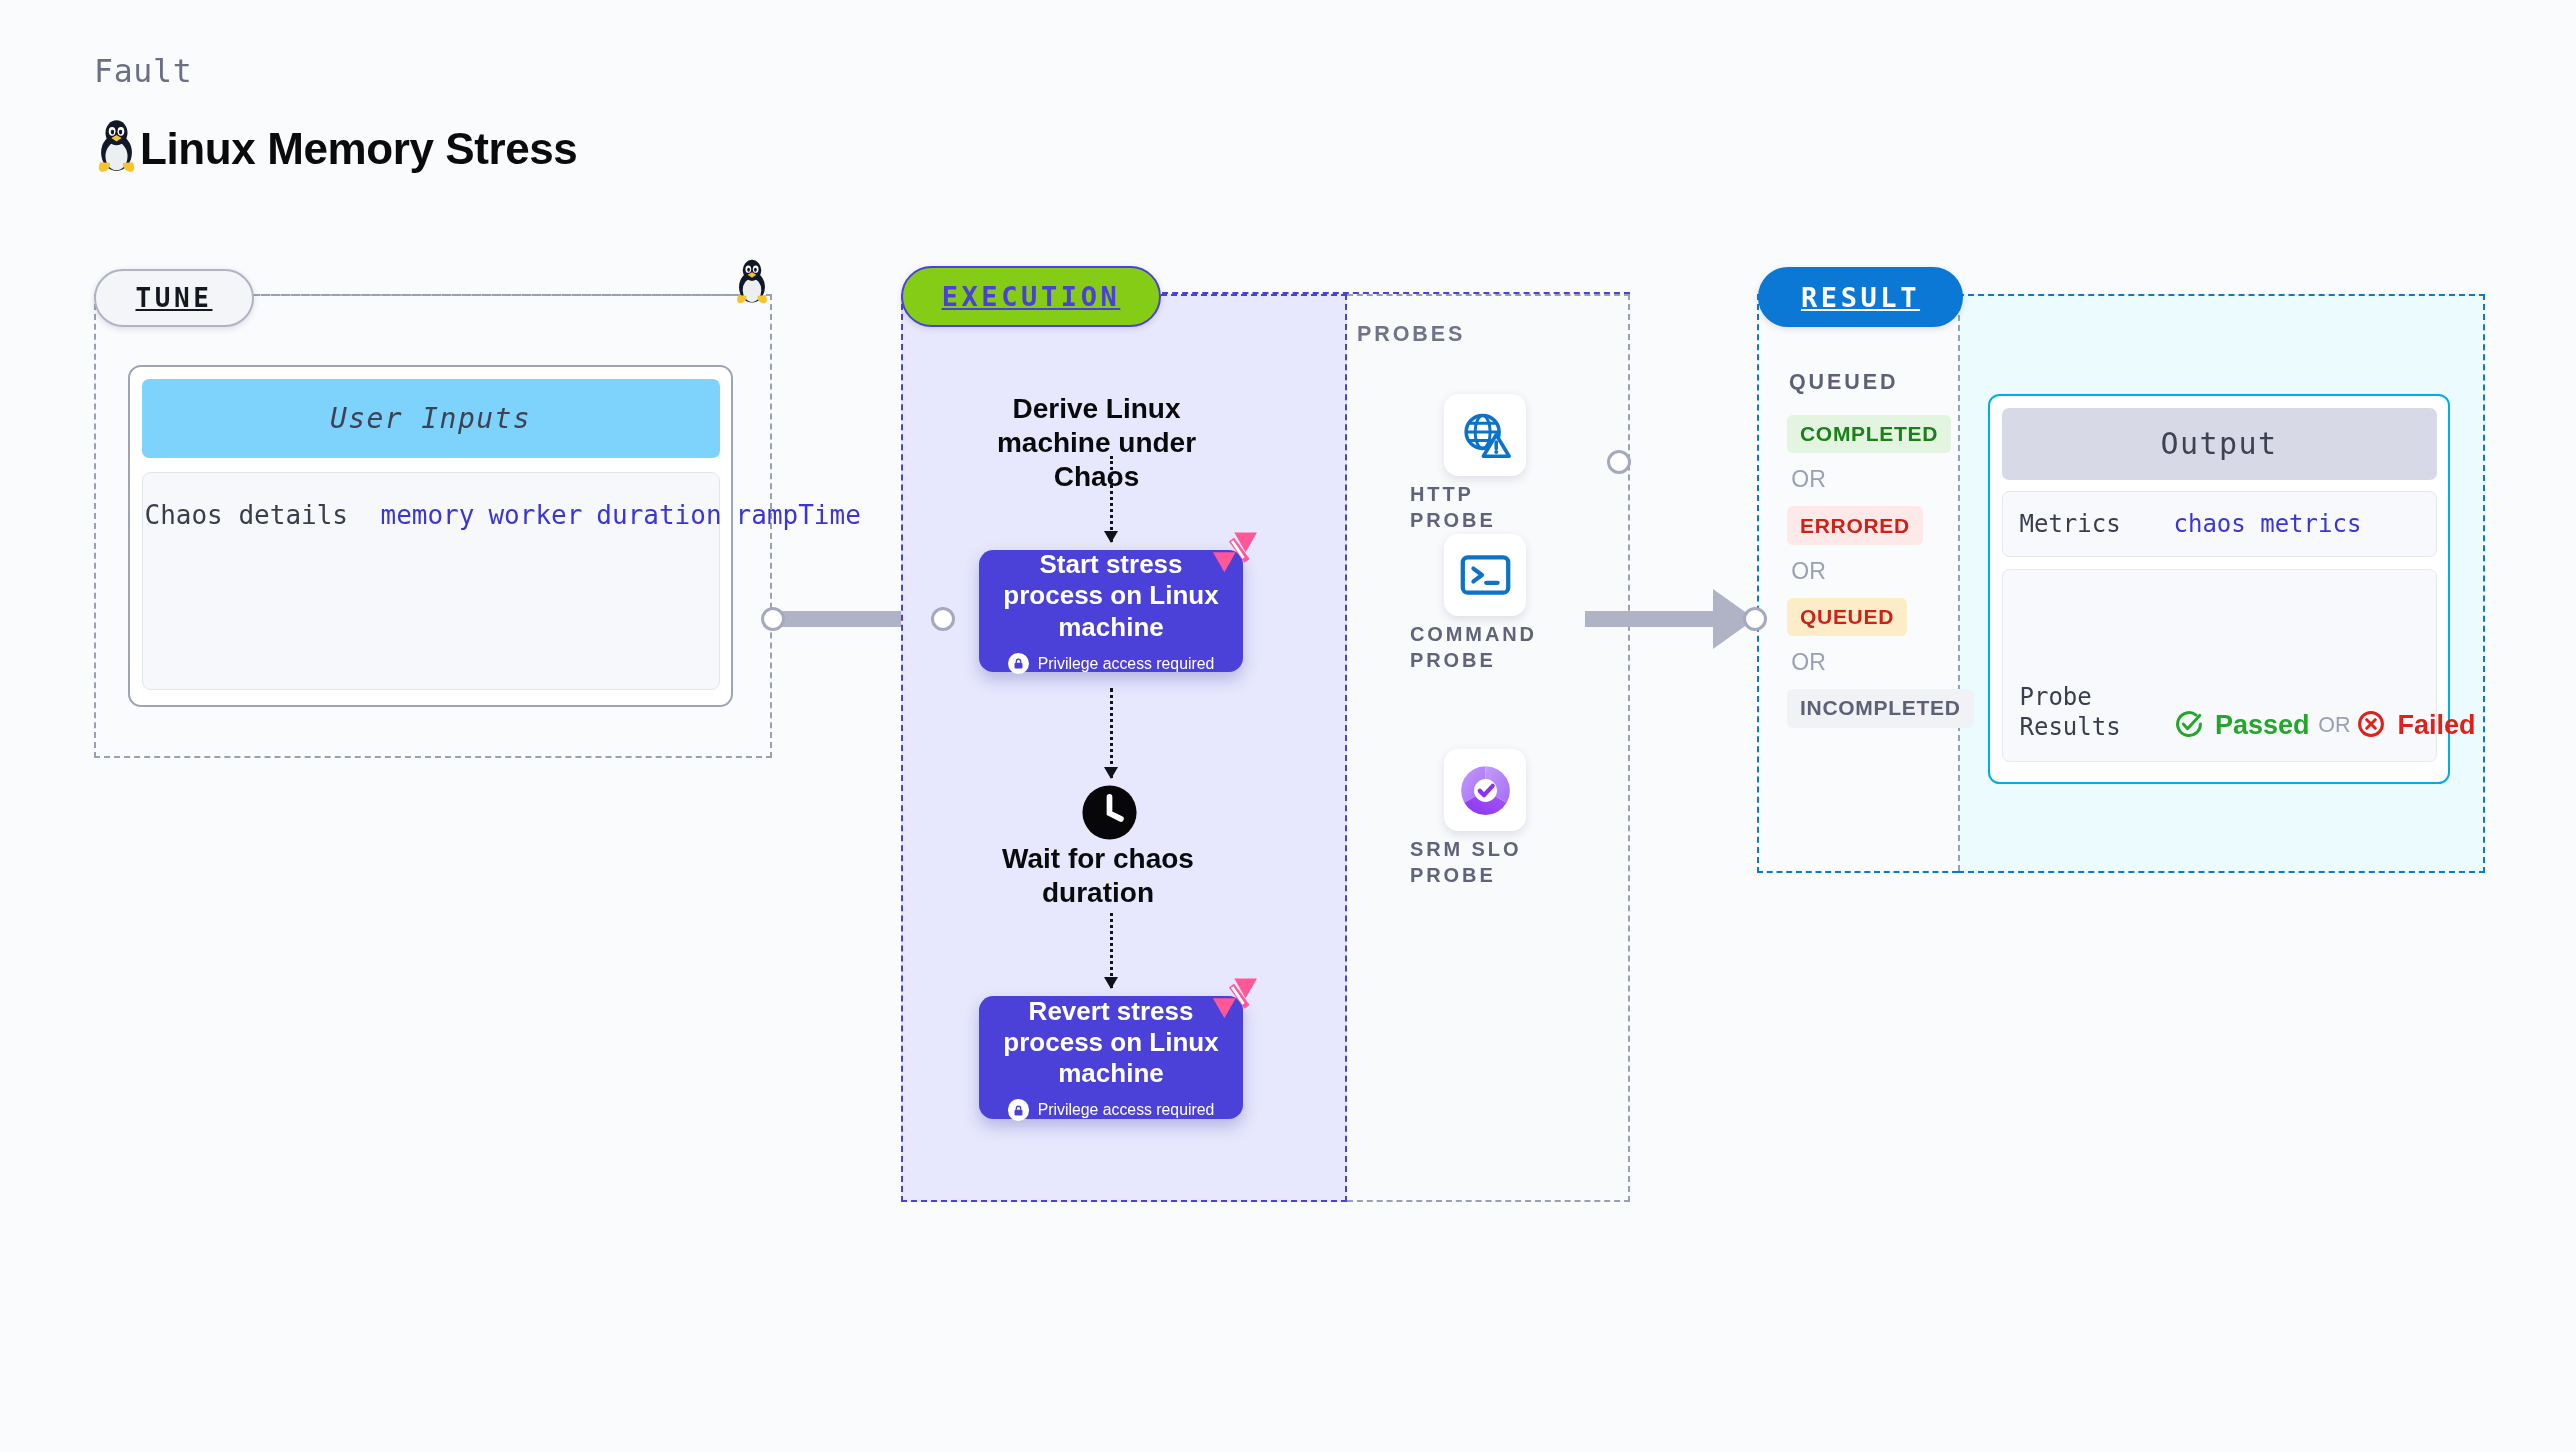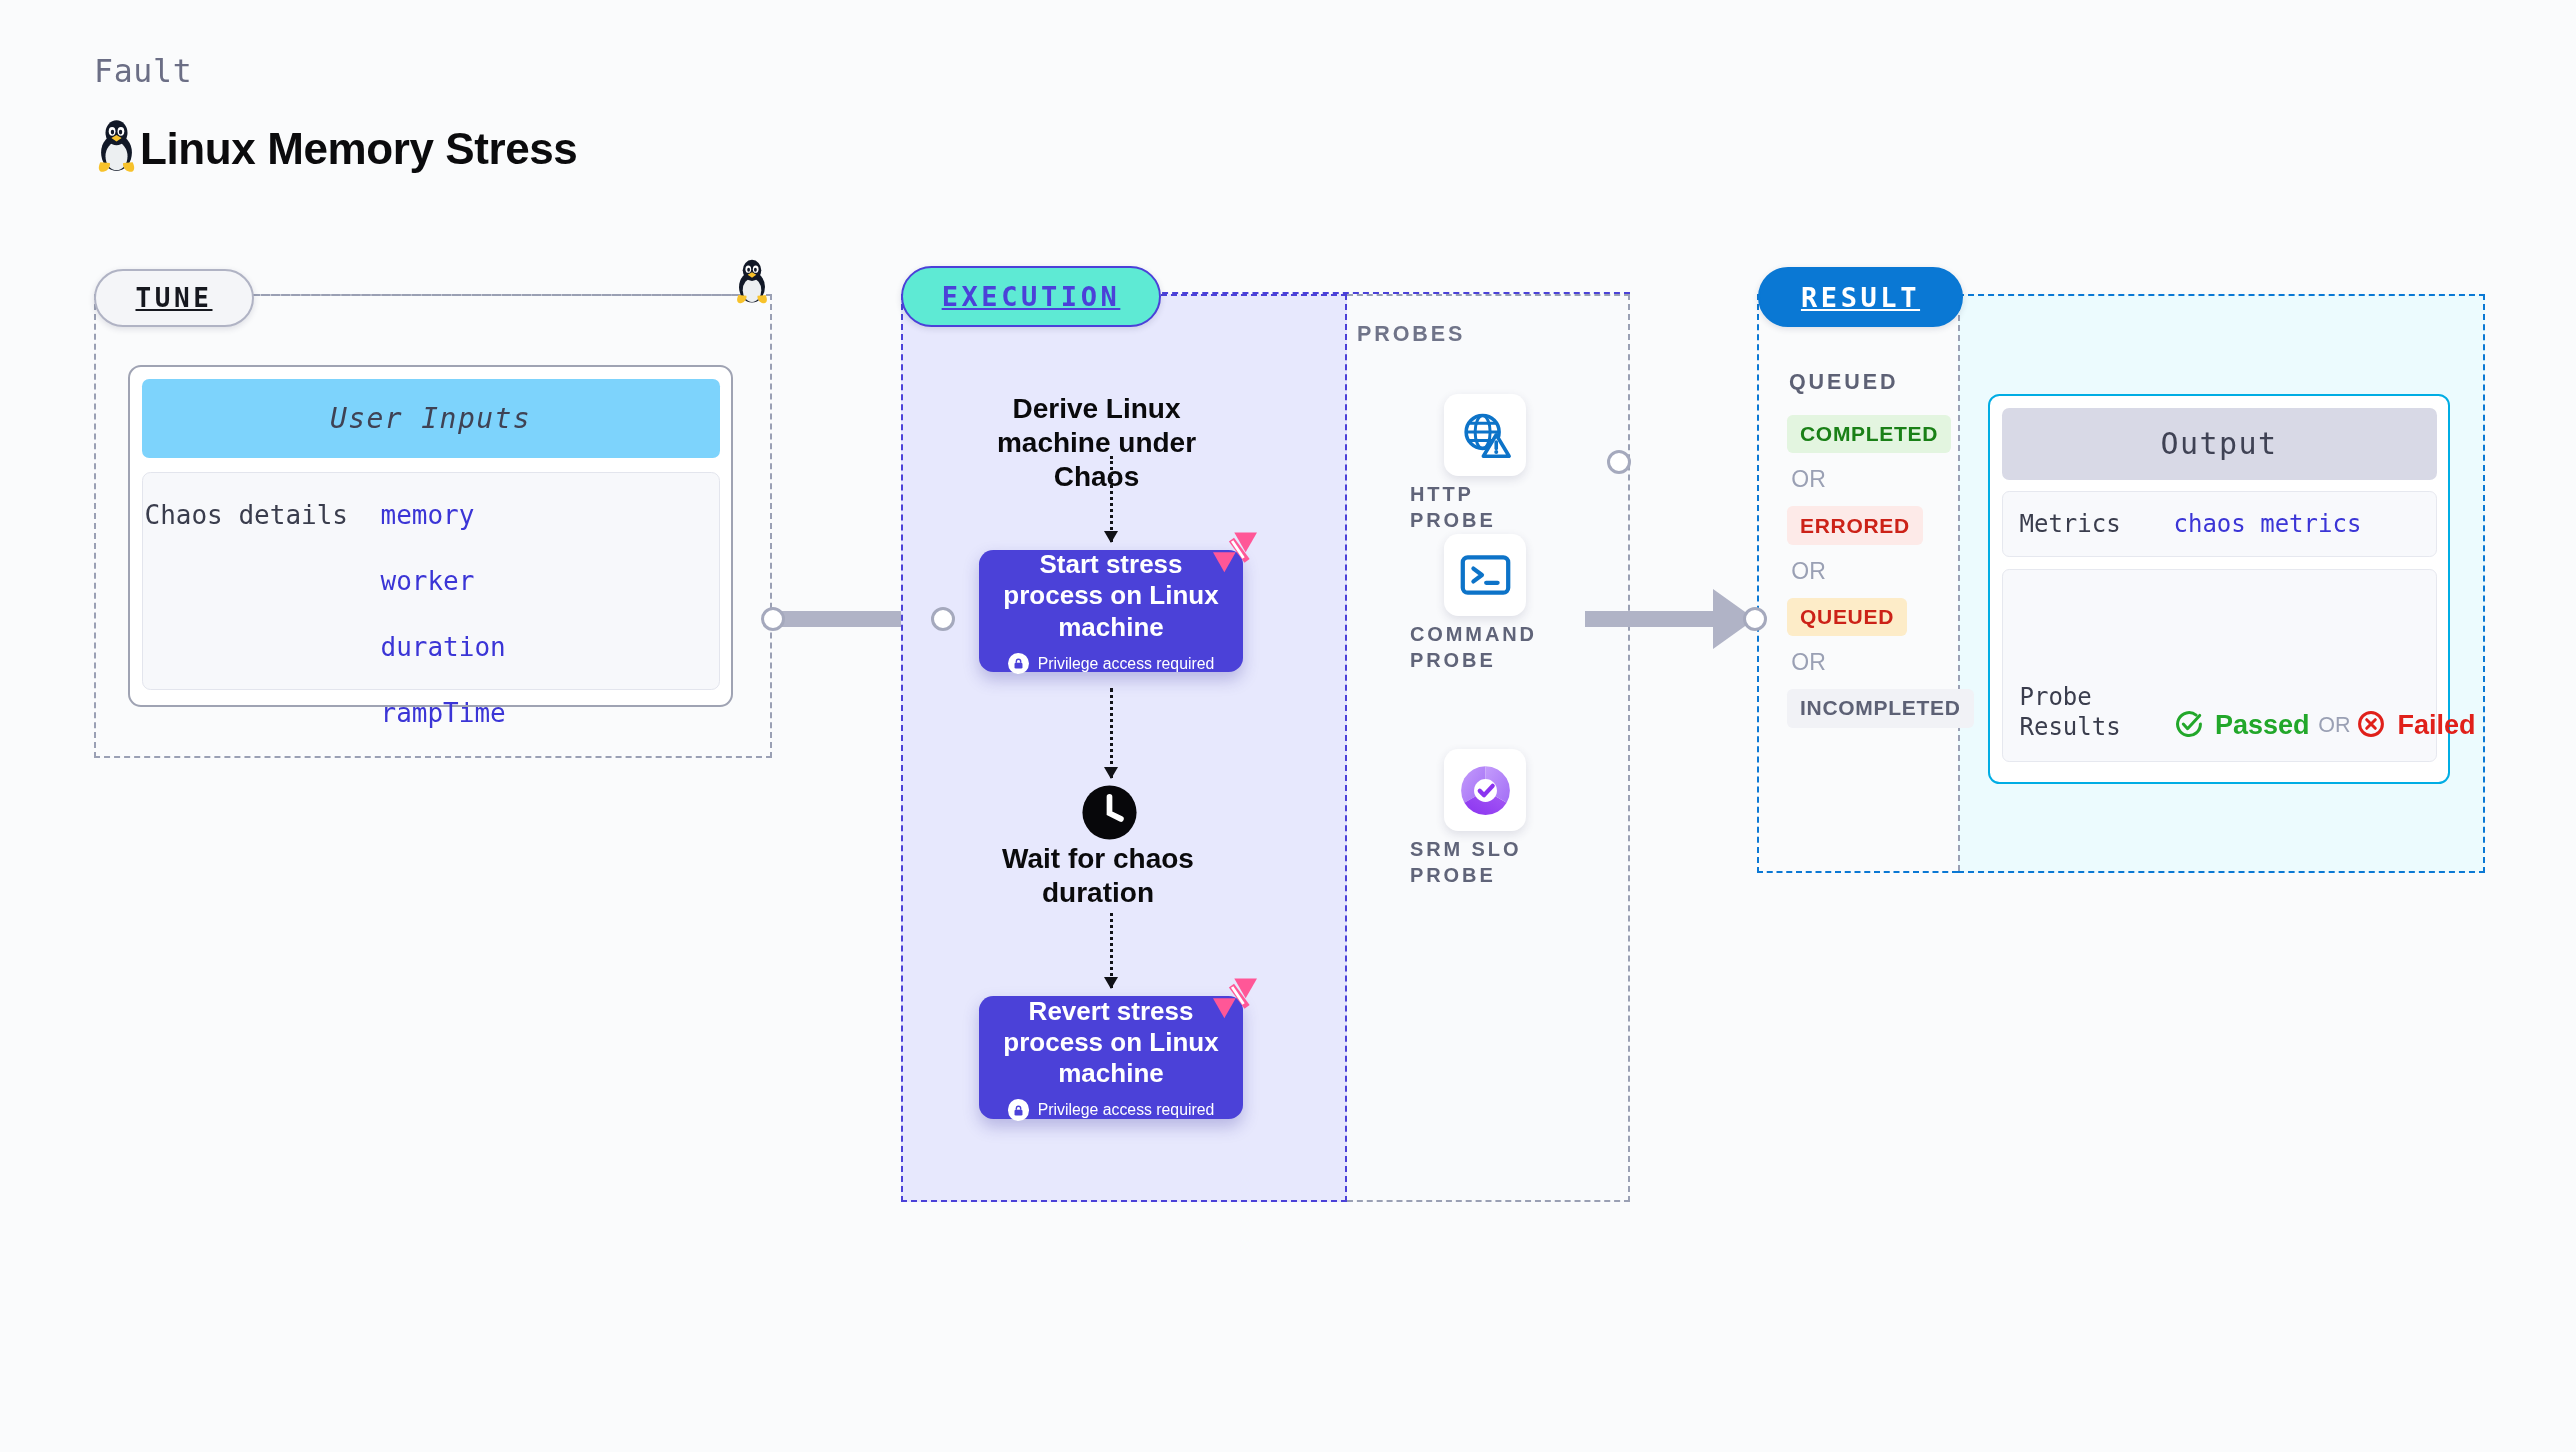--- a/index.html
+++ b/index.html
@@ -35,21 +35,21 @@
     box-shadow:0 2.1px 6.4px rgba(40,44,80,.14);
     text-decoration:underline;
   }
   .pill-tune{
     left:94px;top:269px;width:156px;height:54px;
     background:#f4f5f8;border:2.1px solid #b0b3c4;color:#16181f;
     font-size:26px;letter-spacing:3.6px;
   }
   .pill-exec{
     left:901px;top:266px;width:256px;height:57px;
-    background:#5eead4;border:2.9px solid #4b41d8;color:#4b41d8;
+    background:#84cc16;border:2.9px solid #4b41d8;color:#4b41d8;
     font-size:27px;letter-spacing:3.6px;
   }
   .pill-result{
     left:1758px;top:267px;width:201px;height:56px;
     background:#0a78d4;border:2.1px solid #0a78d4;color:#ffffff;
     font-size:27px;letter-spacing:3.6px;
   }
 
   
   .panel{position:absolute;box-sizing:border-box;}
@@ -97,21 +97,21 @@
   }
   .tune-card-body{
     margin-top:14.3px;height:218px;background:#f7f8fb;
     border:1.4px solid #e3e5ed;border-radius:8.6px;
     display:flex;padding:27px 2px;box-sizing:border-box;
   }
   .tune-label{
     font-family:"DejaVu Sans Mono", monospace;font-size:26px;color:#3a3d4d;
     width:236px;flex:0 0 236px;
   }
-  .tune-params{display:flex;flex-direction:column;gap:36px;}
+  .tune-params{display:flex;flex-direction:row;gap:14px;}
   .tune-param{
     font-family:"DejaVu Sans Mono", monospace;font-size:26px;color:#3b35d6;
   }
 
   
   .tune-lead-h{
     position:absolute;left:251px;top:294px;width:487px;height:0;
     border-top:2.9px dashed #9aa0b4;
   }
 

